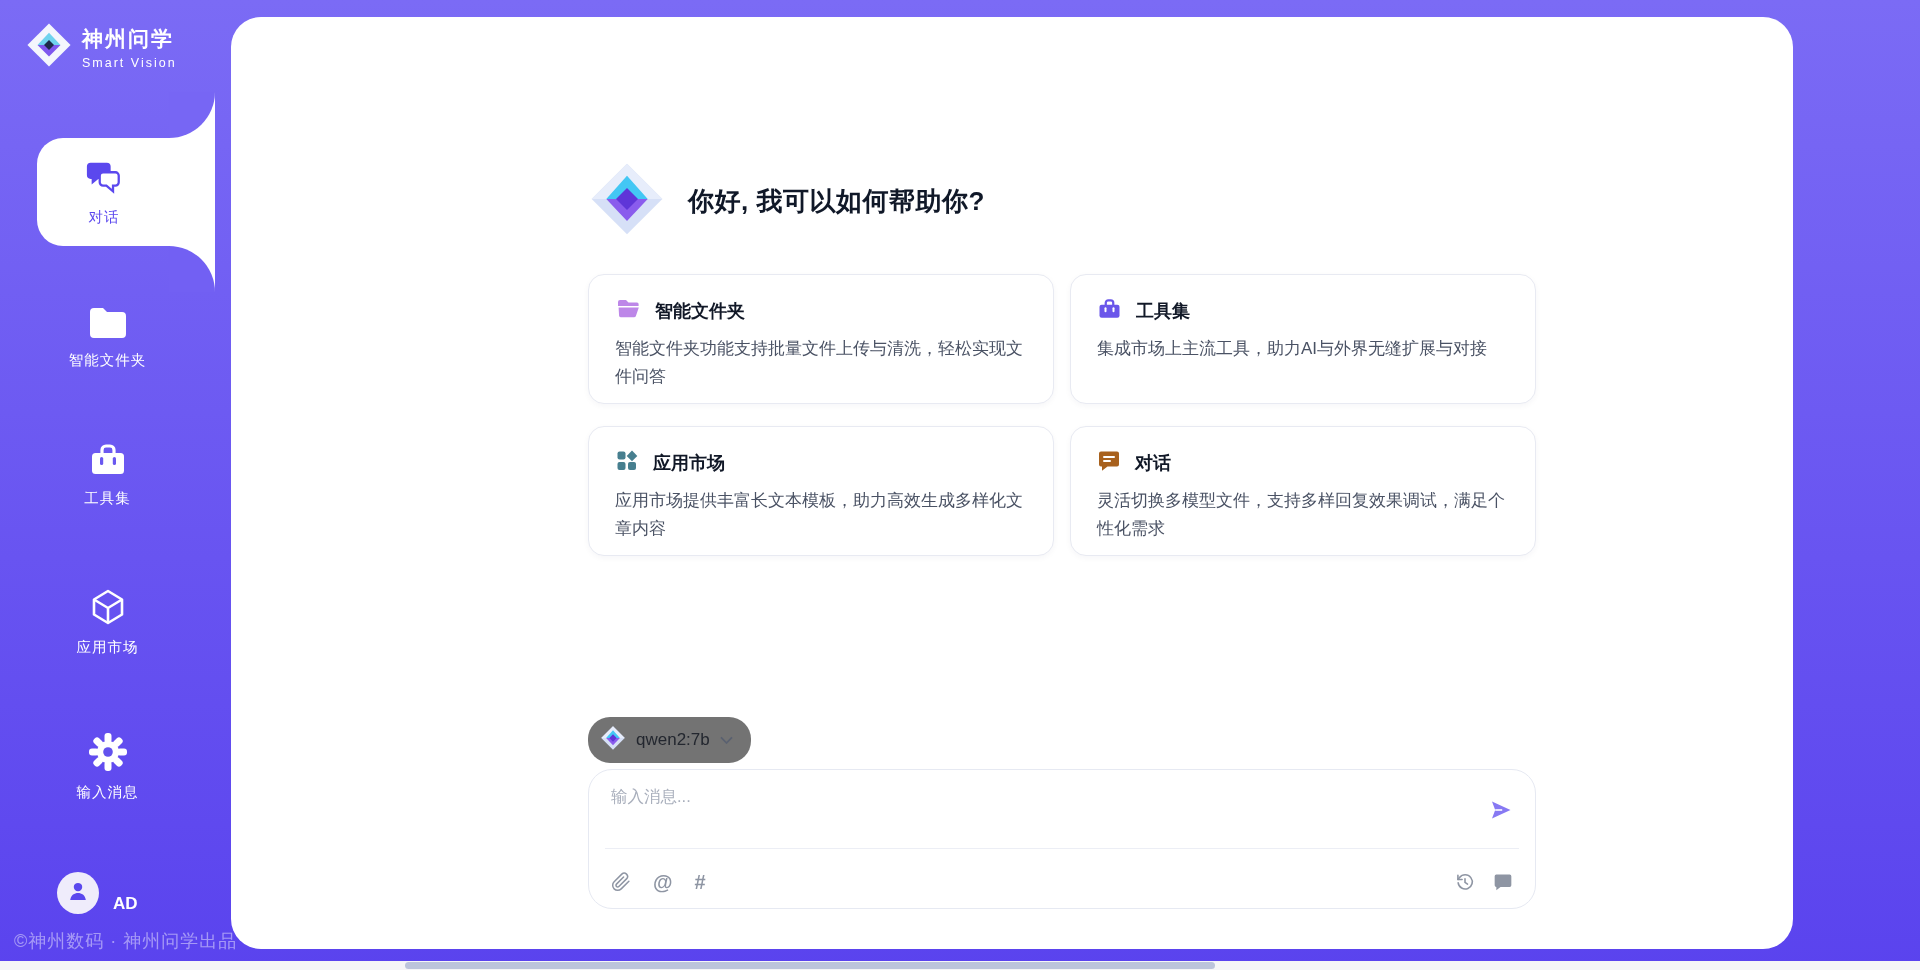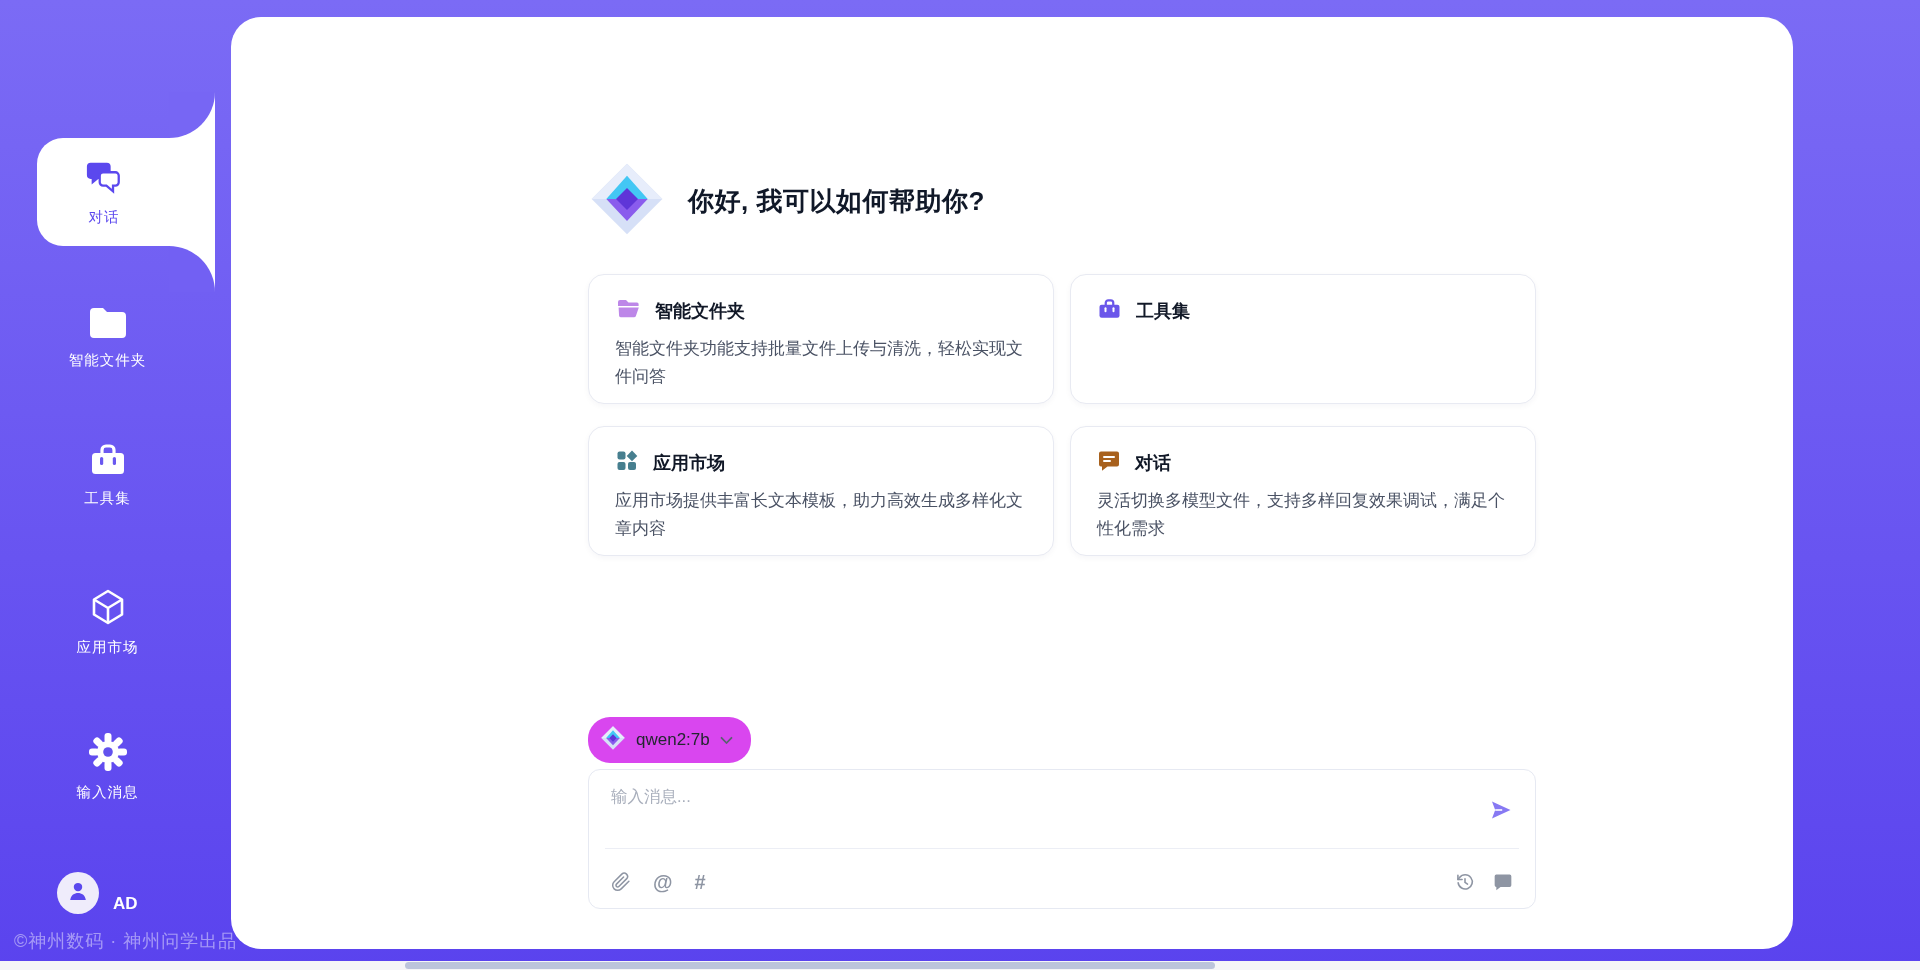--- a/index.html
+++ b/index.html
@@ -41,42 +41,56 @@
   .hero { position:absolute; left:357px; top:143px; display:flex; align-items:center; gap:22px; }
   .greeting { font-size:26px; font-weight:700; color:#101828; letter-spacing:0.5px; }
   .cards { position:absolute; left:357px; top:257px; width:948px; display:grid; grid-template-columns:466px 466px; gap:22px 16px; }
   .card { height:130px; background:#fff; border:1px solid #e8eaf2; border-radius:16px; padding:22px 26px;
     box-shadow:0 2px 6px rgba(28,34,66,0.04); cursor:pointer; }
   .card-head { display:flex; align-items:center; gap:14px; }
   .card-title { font-size:18px; font-weight:700; color:#111827; }
   .card-desc { margin-top:10px; font-size:17px; color:#4a5264; line-height:1.62; }
   
   .model-pill { position:absolute; left:357px; top:700px; display:inline-flex; align-items:center; gap:10px;
-    background:#d946ef; border-radius:22px; padding:8px 18px 8px 12px; cursor:pointer; }
+    background:#737373; border-radius:22px; padding:8px 18px 8px 12px; cursor:pointer; }
   .model-name { font-size:17px; color:#23272f; }
   
-  .composer { position:absolute; left:357px; top:752px; width:948px; height:140px; border:1.5px solid #e6e9f2; border-radius:12px; background:#fff; }
+  .composer { position:absolute; left:357px; top:752px; width:948px; height:140px; border:1.5px solid #e6e9f2; border-radius:24px; background:#fff; }
   .composer textarea { position:absolute; left:22px; top:16px; width:860px; height:56px; border:none; outline:none; resize:none;
     background:transparent; font-family:inherit; font-size:16.5px; color:#333; }
   .composer textarea::placeholder { color:#a9afbc; }
   .send-btn { position:absolute; right:22px; top:28px; cursor:pointer; color:#8779f3; }
   .composer-divider { position:absolute; left:16px; right:16px; top:78px; height:1px; background:#eceef5; }
   .tool-row { position:absolute; left:22px; bottom:16px; display:flex; align-items:center; gap:22px; color:#8e95a3; }
   .tool-row-right { position:absolute; right:22px; bottom:16px; display:flex; align-items:center; gap:18px; color:#8e95a3; }
   .glyph-btn { font-size:20px; font-weight:600; cursor:pointer; line-height:20px; }
   .svg-btn { cursor:pointer; display:flex; }
   
   .hscroll { position:absolute; left:0; bottom:0; width:100%; height:9px; background:#f5f5f7; z-index:4; }
   .hscroll-thumb { position:absolute; left:405px; top:1px; width:810px; height:7px; background:#bcc4db; border-radius:4px; cursor:pointer; }
 </style>
 </head>
 <body>
 
 <div class="sidebar">
 
+  <div class="brand">
+    <span>
+      <svg width="46" height="46" viewBox="0 0 64 64">
+        <polygon points="32,2 62,32 32,62 2,32" fill="#f4f6fd"></polygon>
+        <polygon points="32,15 48,32 16,32" fill="#6fd3ee"></polygon>
+        <polygon points="16,32 48,32 32,48" fill="#7e57ee"></polygon>
+        <polygon points="32,25 39,32 32,39 25,32" fill="#1e2a4a"></polygon>
+      </svg>
+    </span>
+    <span class="brand-text">
+      <div class="cn">神州问学</div>
+      <div class="en">Smart Vision</div>
+    </span>
+  </div>
 
   <div class="fillet top"></div>
   <div class="fillet bottom"></div>
 
   <div class="tab-active">
     <span style="color:#5b48ee;">
       <svg width="38" height="38" viewBox="0 0 40 40">
         <path d="M6 5h17a4 4 0 0 1 4 4v9a4 4 0 0 1-4 4h-9l-7 6v-6H6a4 4 0 0 1-4-4V9a4 4 0 0 1 4-4z" fill="currentColor"></path>
         <path d="M19 15h13a3.5 3.5 0 0 1 3.5 3.5v7A3.5 3.5 0 0 1 32 29h-2.5v6l-7-6H19a3.5 3.5 0 0 1-3.5-3.5v-7A3.5 3.5 0 0 1 19 15z" fill="#fff" stroke="currentColor" stroke-width="2.4"></path>
       </svg>
@@ -185,20 +199,21 @@
         <span>
           <svg width="25" height="24" viewBox="0 0 40 36">
             <path d="M14 12V8a4 4 0 0 1 4-4h4a4 4 0 0 1 4 4v4" fill="none" stroke="#6a56ea" stroke-width="3.6" stroke-linecap="round"></path>
             <rect x="4" y="11" width="32" height="21" rx="3.5" fill="#6a56ea"></rect>
             <rect x="12" y="15" width="3.2" height="8" rx="1.6" fill="#fff"></rect>
             <rect x="24.8" y="15" width="3.2" height="8" rx="1.6" fill="#fff"></rect>
           </svg>
         </span>
         <span class="card-title">工具集</span>
       </div>
+      <div class="card-desc">集成市场上主流工具，助力AI与外界无缝扩展与对接</div>
     </div>
 
     <div class="card">
       <div class="card-head">
         <span>
           <svg width="24" height="24" viewBox="0 0 24 24" fill="#477f8f">
             <rect x="2.5" y="2.5" width="8" height="8" rx="2"></rect>
             <rect x="2.5" y="13" width="8" height="8" rx="2"></rect>
             <rect x="13" y="13" width="8" height="8" rx="2"></rect>
             <path d="M17 1.6l5.3 5.3L17 12.2l-5.3-5.3z"></path>

